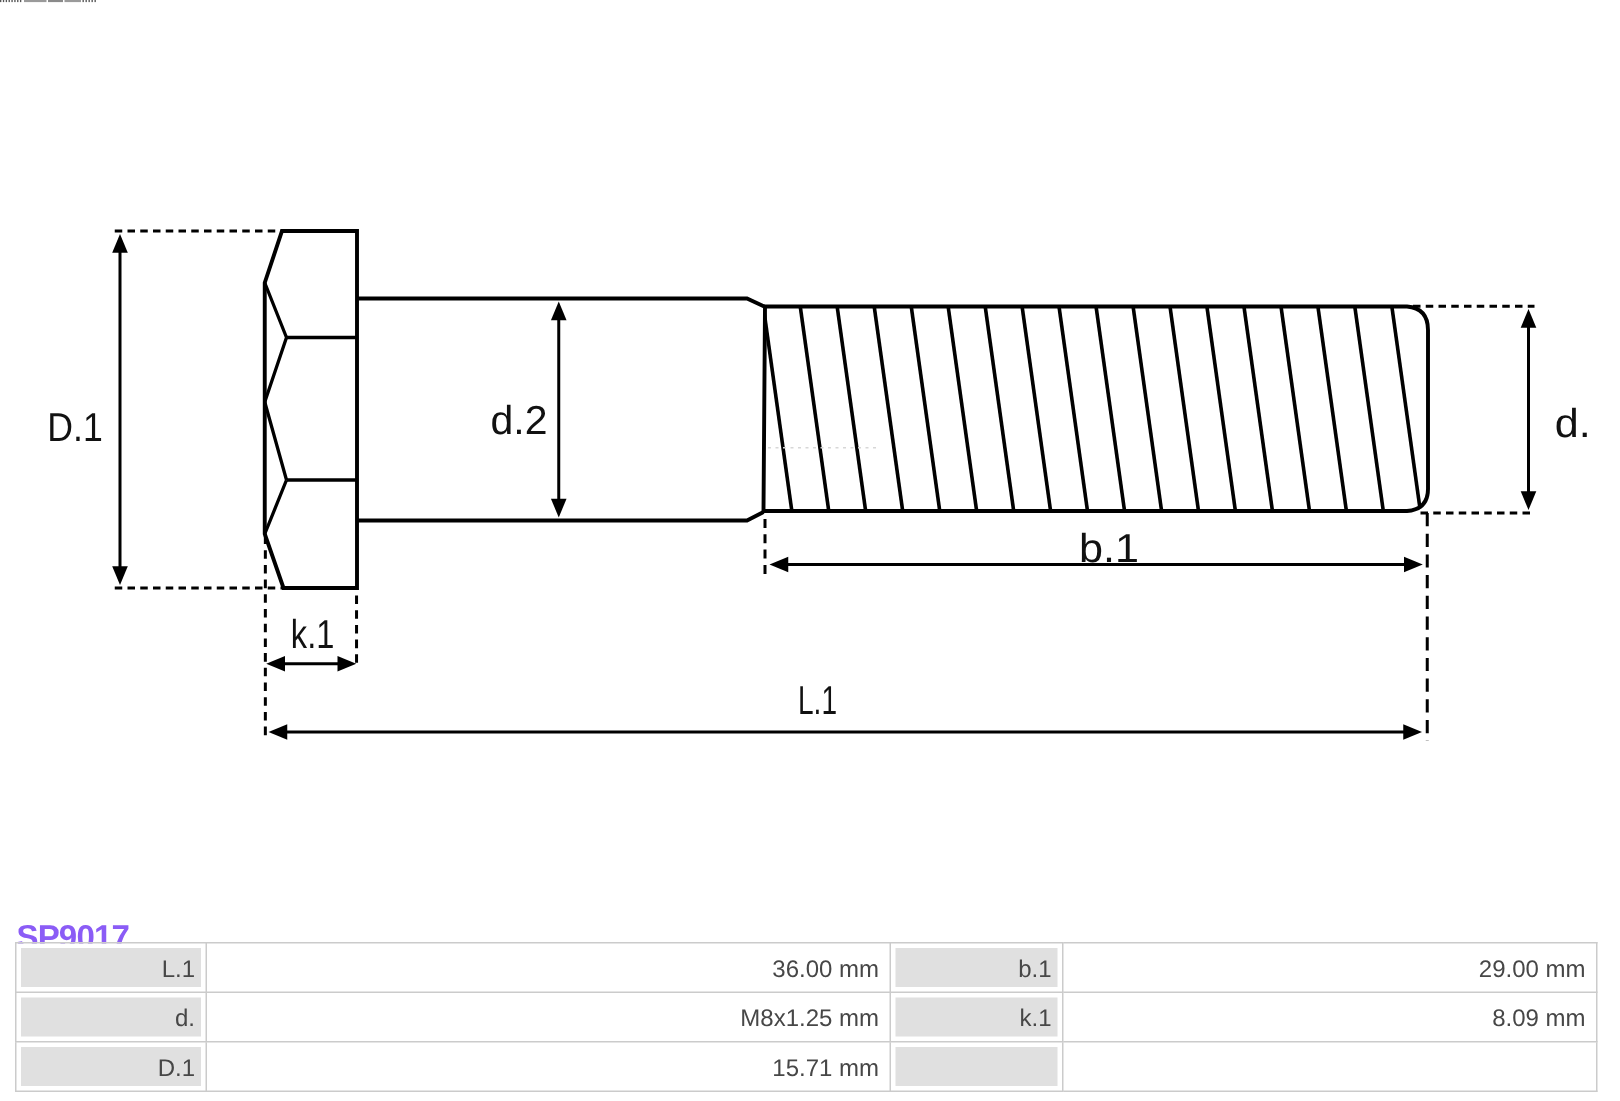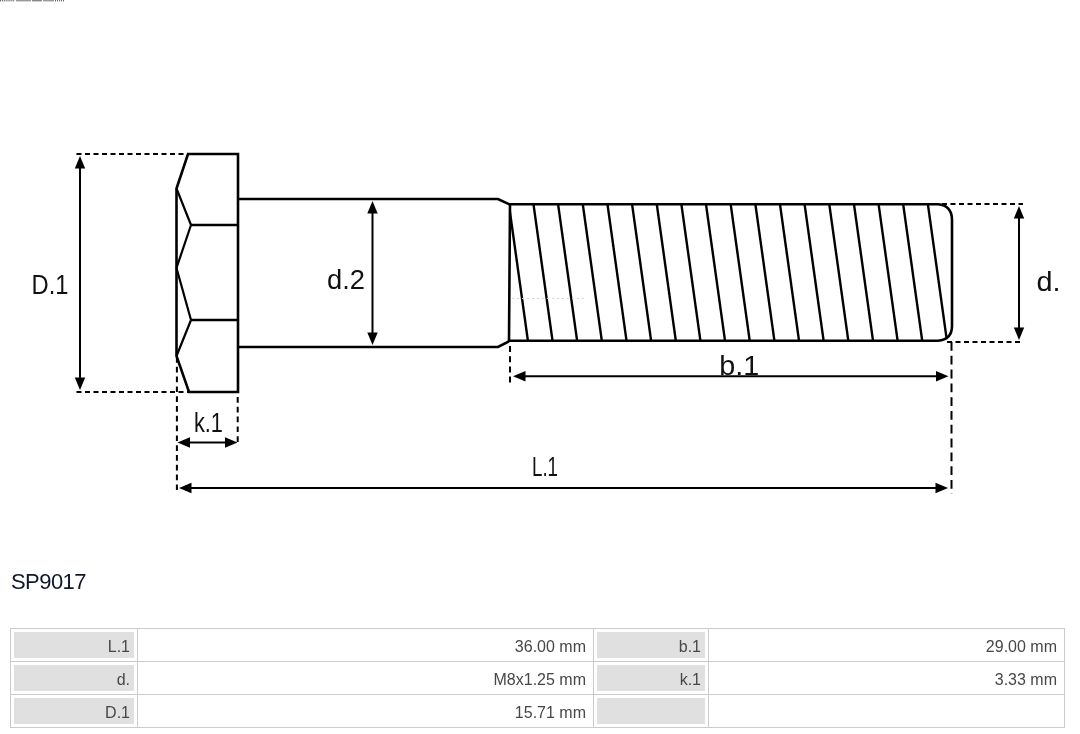--- a/index.html
+++ b/index.html
@@ -146,21 +146,21 @@
 
 <line x1="184" y1="488" x2="943" y2="488" stroke="#000000" stroke-width="2"></line>
 <g fill="#000000">
 <polygon points="179,488 191.5,482.8 191.5,493.2"></polygon>
 <polygon points="948,488 935.5,482.8 935.5,493.2"></polygon>
 </g>
 
 <text x="545" y="476" font-size="27" fill="#111111" text-anchor="middle" textLength="26" lengthAdjust="spacingAndGlyphs">L.1</text>
 </svg>
 
-<div class="abs" style="left:11px;top:569px;font-size:22px;letter-spacing:-0.55px;color:#0f172a;">SP9017</div>
+<div class="abs" style="left:11px;top:612px;font-size:22px;letter-spacing:-0.55px;color:#8b5cf6;font-weight:bold;">SP9017</div>
 
 <table id="tbl">
 <tbody>
       <tr>
 <td style="width:120px;">
           <div class="lab">L.1</div>
         </td>
 <td class="val" style="width:445px;">36.00 mm</td>
 <td style="width:108px;">
           <div class="lab">b.1</div>
@@ -168,21 +168,21 @@
 <td class="val" style="width:345px;margin-left:20px;">29.00 mm</td>
 </tr>
 <tr>
 <td>
           <div class="lab">d.</div>
         </td>
 <td class="val">M8x1.25 mm</td>
 <td>
           <div class="lab">k.1</div>
         </td>
-<td class="val">3.33 mm</td>
+<td class="val">8.09 mm</td>
 </tr>
 <tr>
 <td>
           <div class="lab">D.1</div>
         </td>
 <td class="val">15.71 mm</td>
 <td>
           <div class="lab"></div>
         </td>
 <td class="val"></td>

